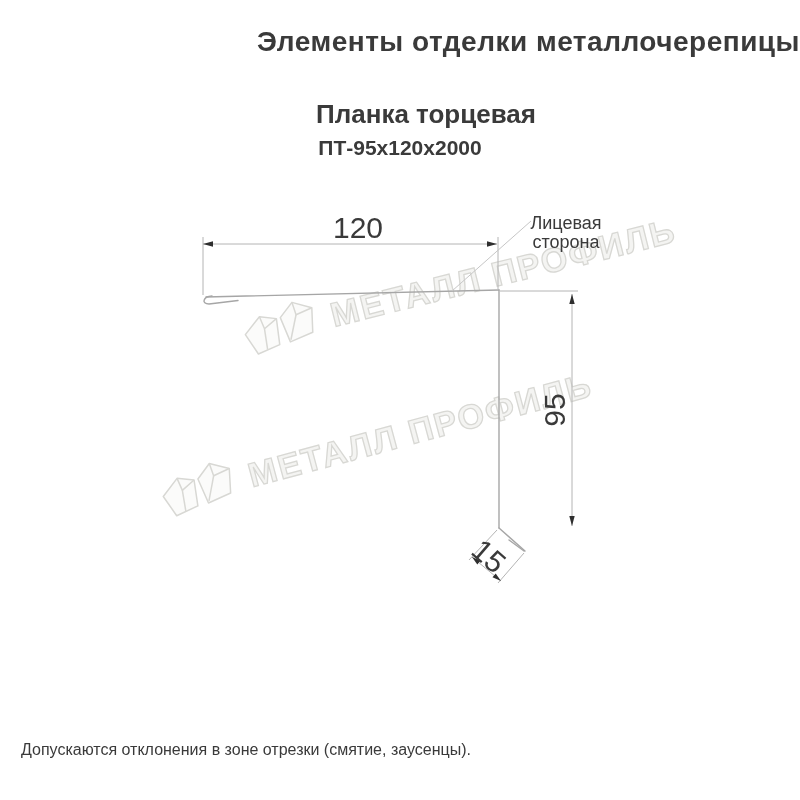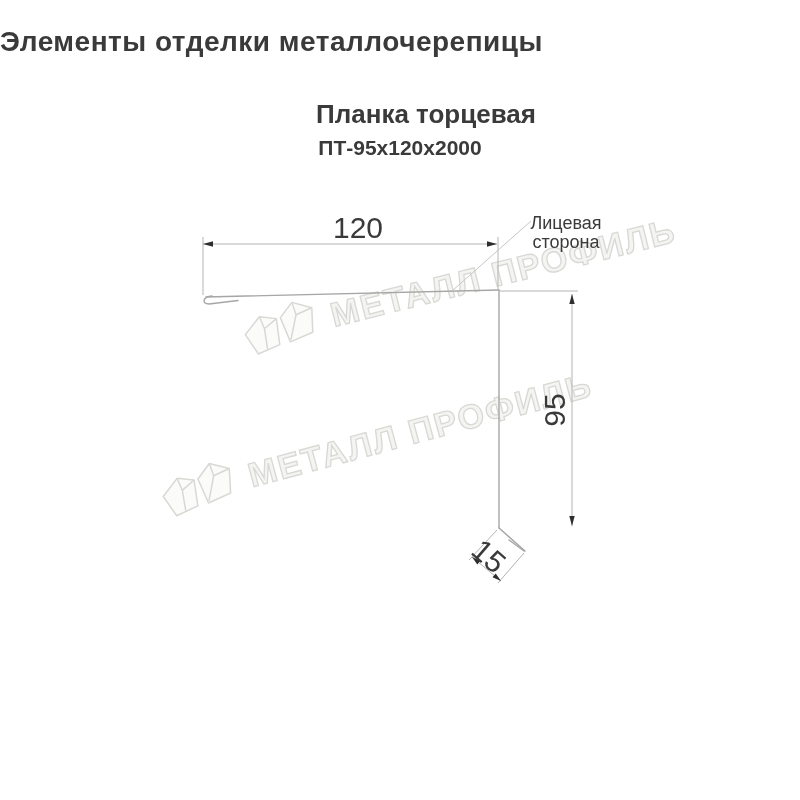--- a/index.html
+++ b/index.html
@@ -1,21 +1,21 @@
 <!DOCTYPE html>
 <html><head>
 <meta charset="utf-8">
 <style>
   html,body{margin:0;padding:0;background:#ffffff;}
   .page{
     position:relative;width:800px;height:800px;background:#ffffff;
     overflow:hidden;font-family:"Liberation Sans",sans-serif;color:#3a3a3a;
   }
   .title{
-    position:absolute;top:26px;left:0;width:800px;text-align:left;
+    position:absolute;top:26px;left:0;width:800px;text-align:right;
     font-size:28px;font-weight:bold;letter-spacing:0.5px;color:#3a3a3a;
   }
   .subtitle{
     position:absolute;top:99px;left:0;width:800px;text-align:center;
     font-size:26px;font-weight:bold;color:#3a3a3a;padding-left:26px;
   }
   .product-code{
     position:absolute;top:136px;left:0;width:800px;text-align:center;
     font-size:21px;font-weight:bold;color:#3a3a3a;
   }
@@ -106,15 +106,16 @@
 
     <text class="dim-text" x="358" y="238" text-anchor="middle">120</text>
     <text class="dim-text" x="565" y="410" text-anchor="middle" transform="rotate(-90 565 410)">95</text>
     <text class="dim-text" x="482" y="564" text-anchor="middle" transform="rotate(41 482 564)">15</text>
 
     <text class="note-text" x="566" y="229" text-anchor="middle">Лицевая</text>
     <text class="note-text" x="566" y="248" text-anchor="middle">сторона</text>
   </svg>
 
   <div class="footer">
+    <div>Допускаются отклонения в зоне отрезки (смятие, заусенцы).</div>
   </div>
 
 </div>
 
 </body></html>

